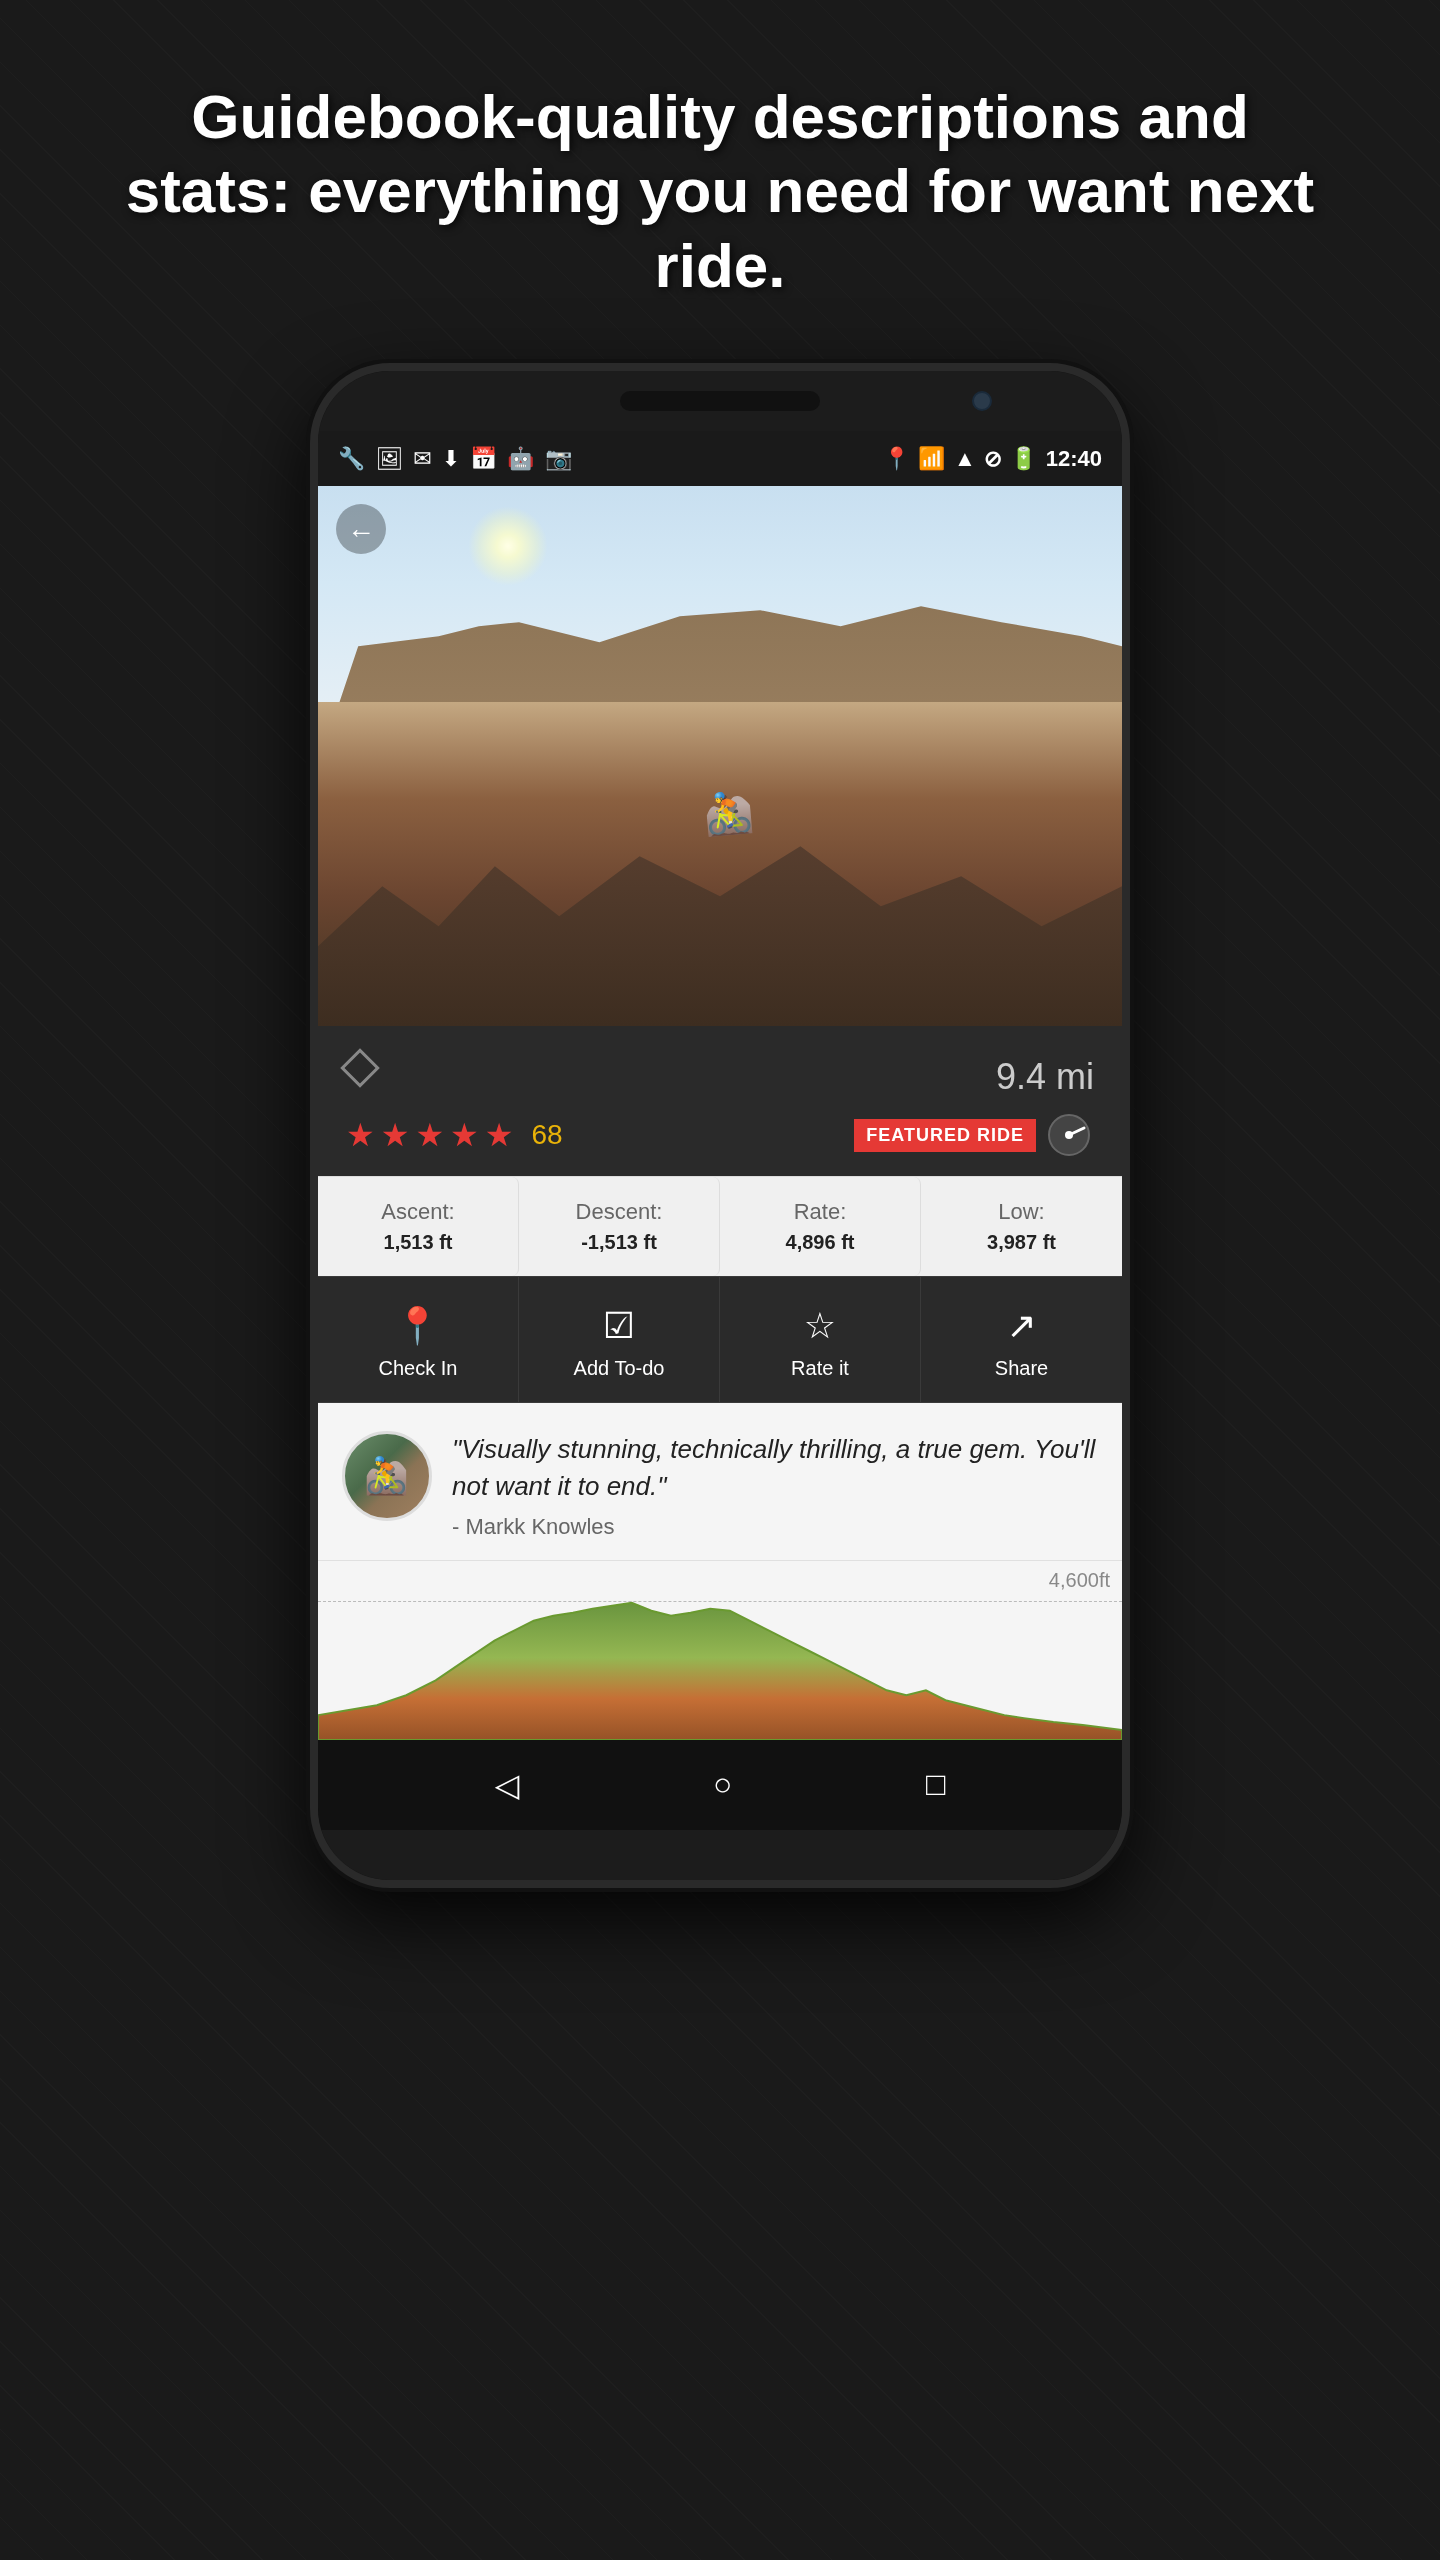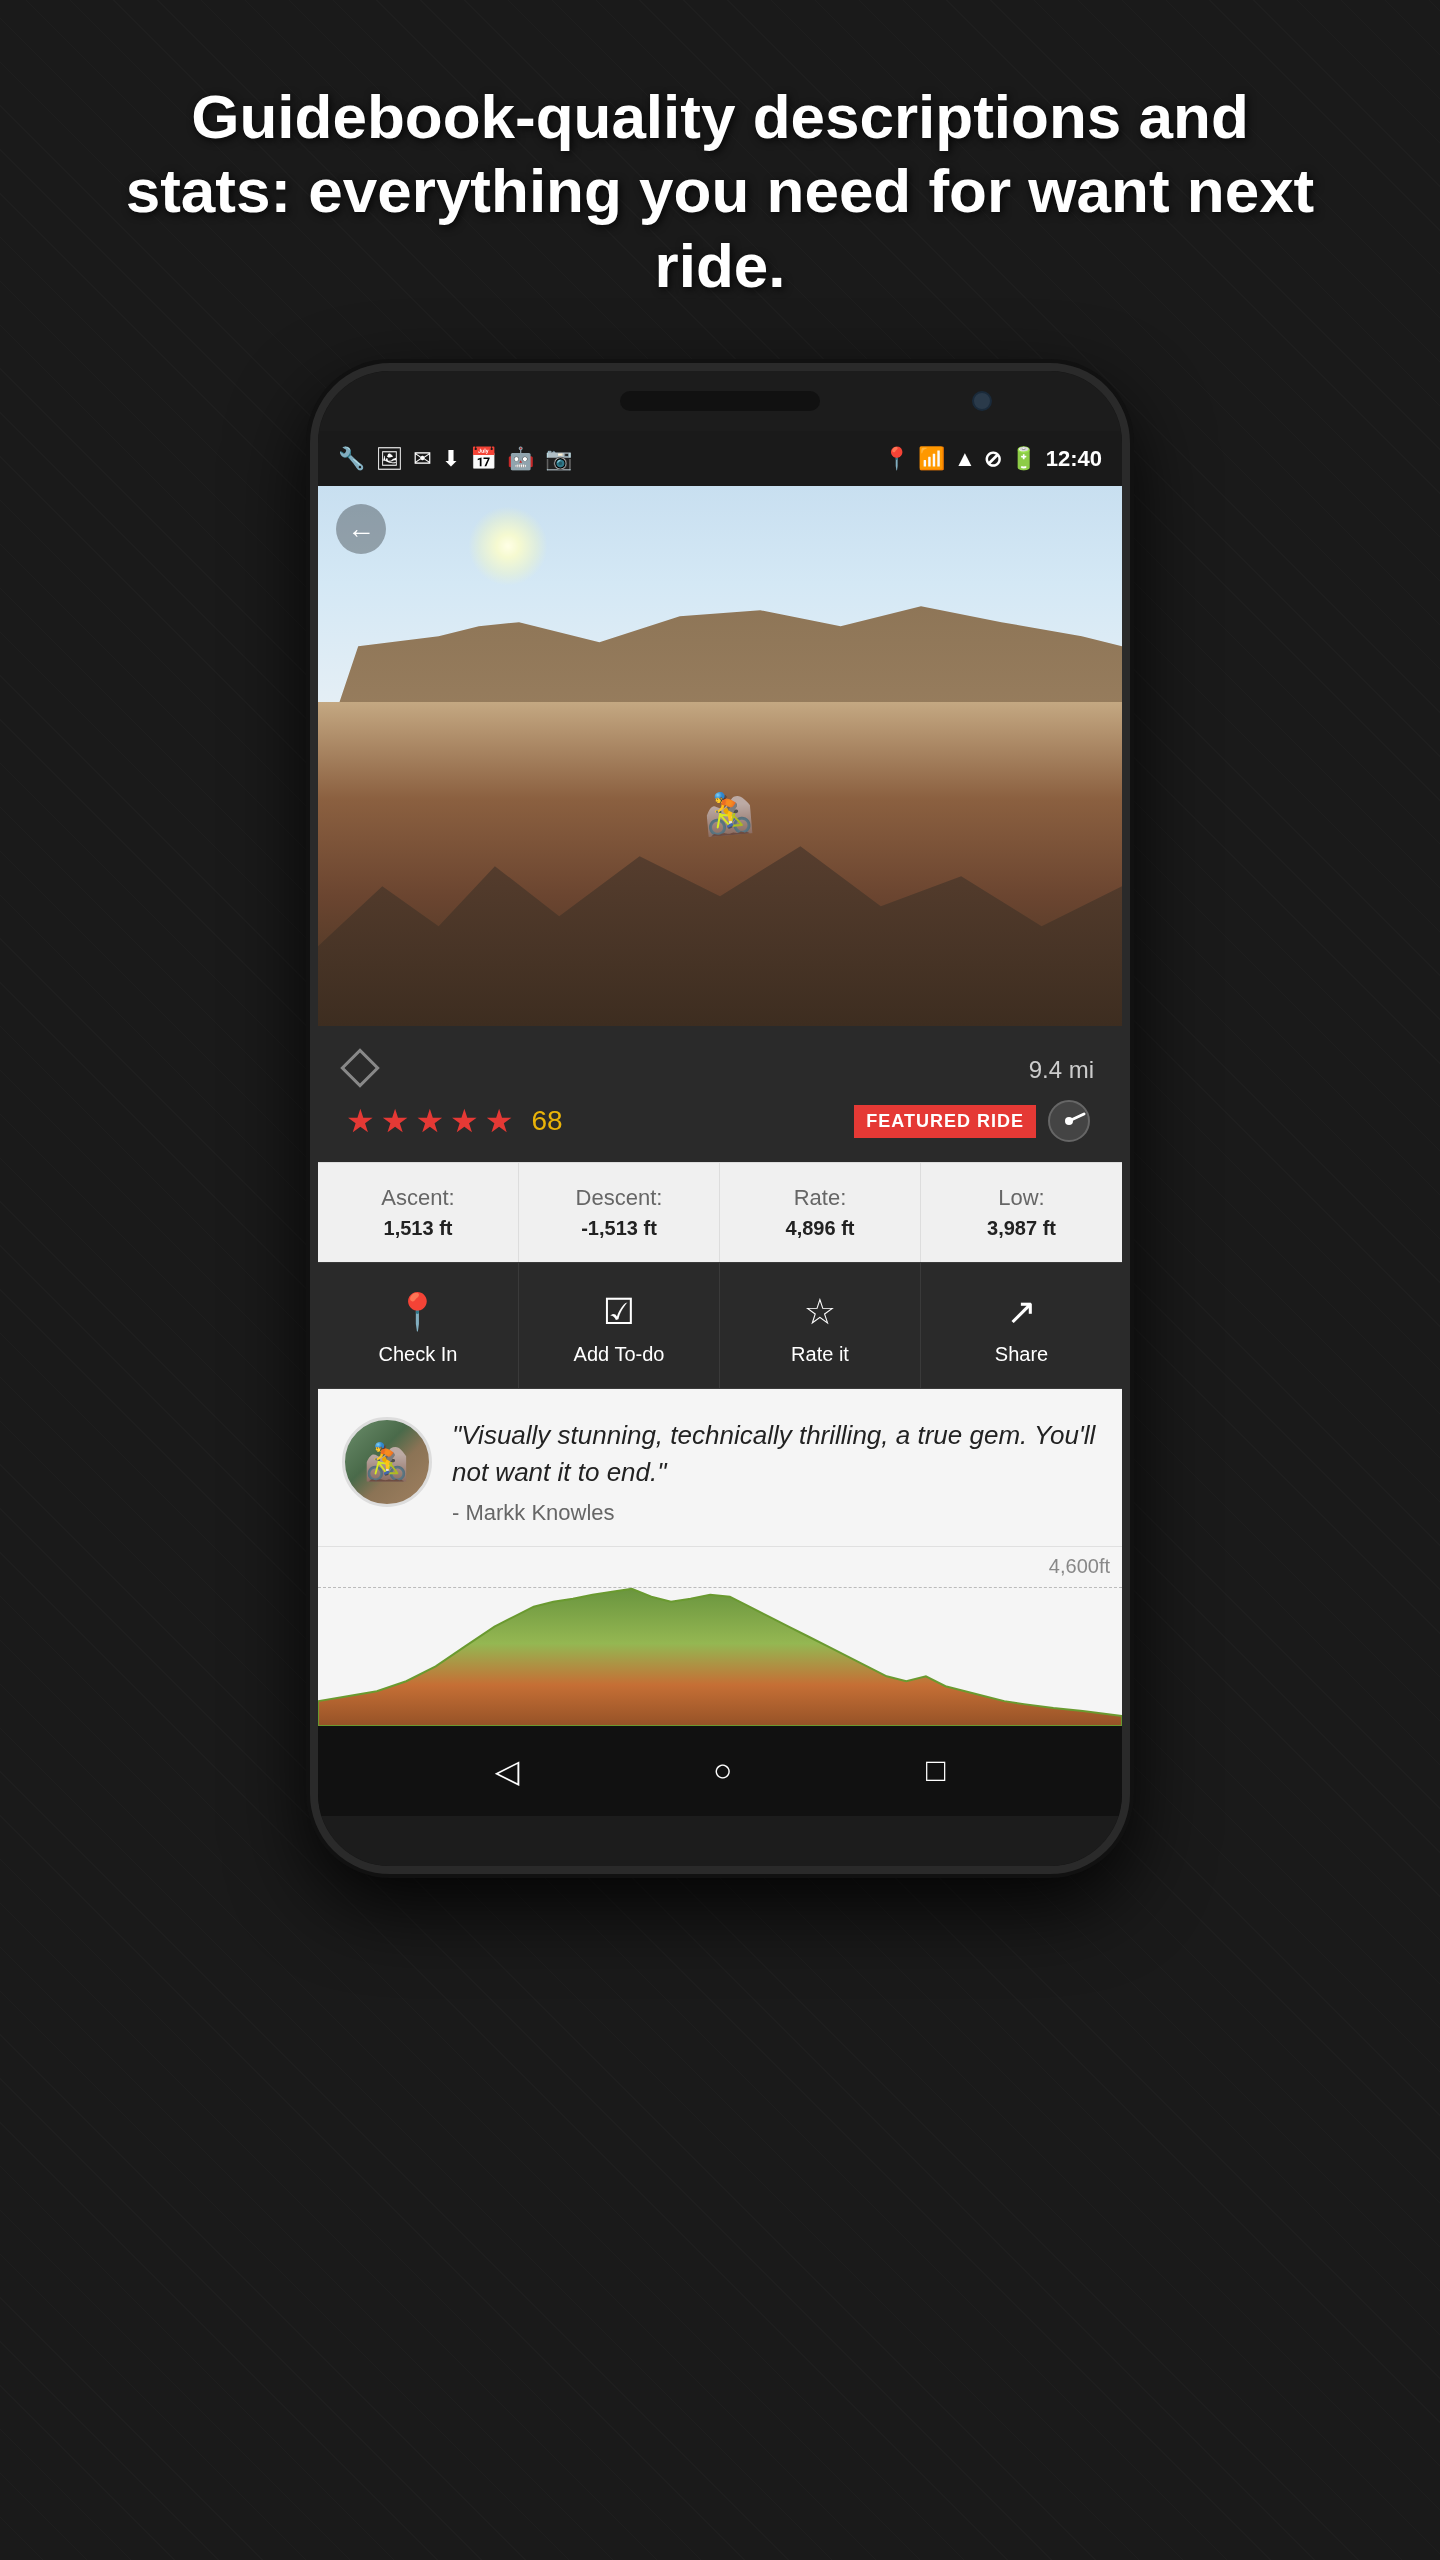--- a/index.html
+++ b/index.html
@@ -215,21 +215,21 @@
     }
 
     .trail-name {
       color: #ffffff;
       font-size: 34px;
       font-weight: 700;
     }
 
     .trail-distance {
       color: #cccccc;
-      font-size: 24px;
+      font-size: 36px;
       font-weight: normal;
       white-space: nowrap;
       margin-top: 6px;
     }
 
     .trail-rating-row {
       display: flex;
       align-items: center;
       justify-content: space-between;
     }
@@ -275,20 +275,21 @@
       background: #f0f0f0;
       display: grid;
       grid-template-columns: 1fr 1fr 1fr 1fr;
       text-align: center;
       border-top: 1px solid #ddd;
     }
 
     .stat-cell {
       padding: 22px 10px;
       border-right: 1px solid #ddd;
+      border-radius: 7px;
     }
     .stat-cell:last-child { border-right: none; }
 
     .stat-label {
       color: #666;
       font-size: 22px;
       margin-bottom: 6px;
     }
 
     .stat-value {

